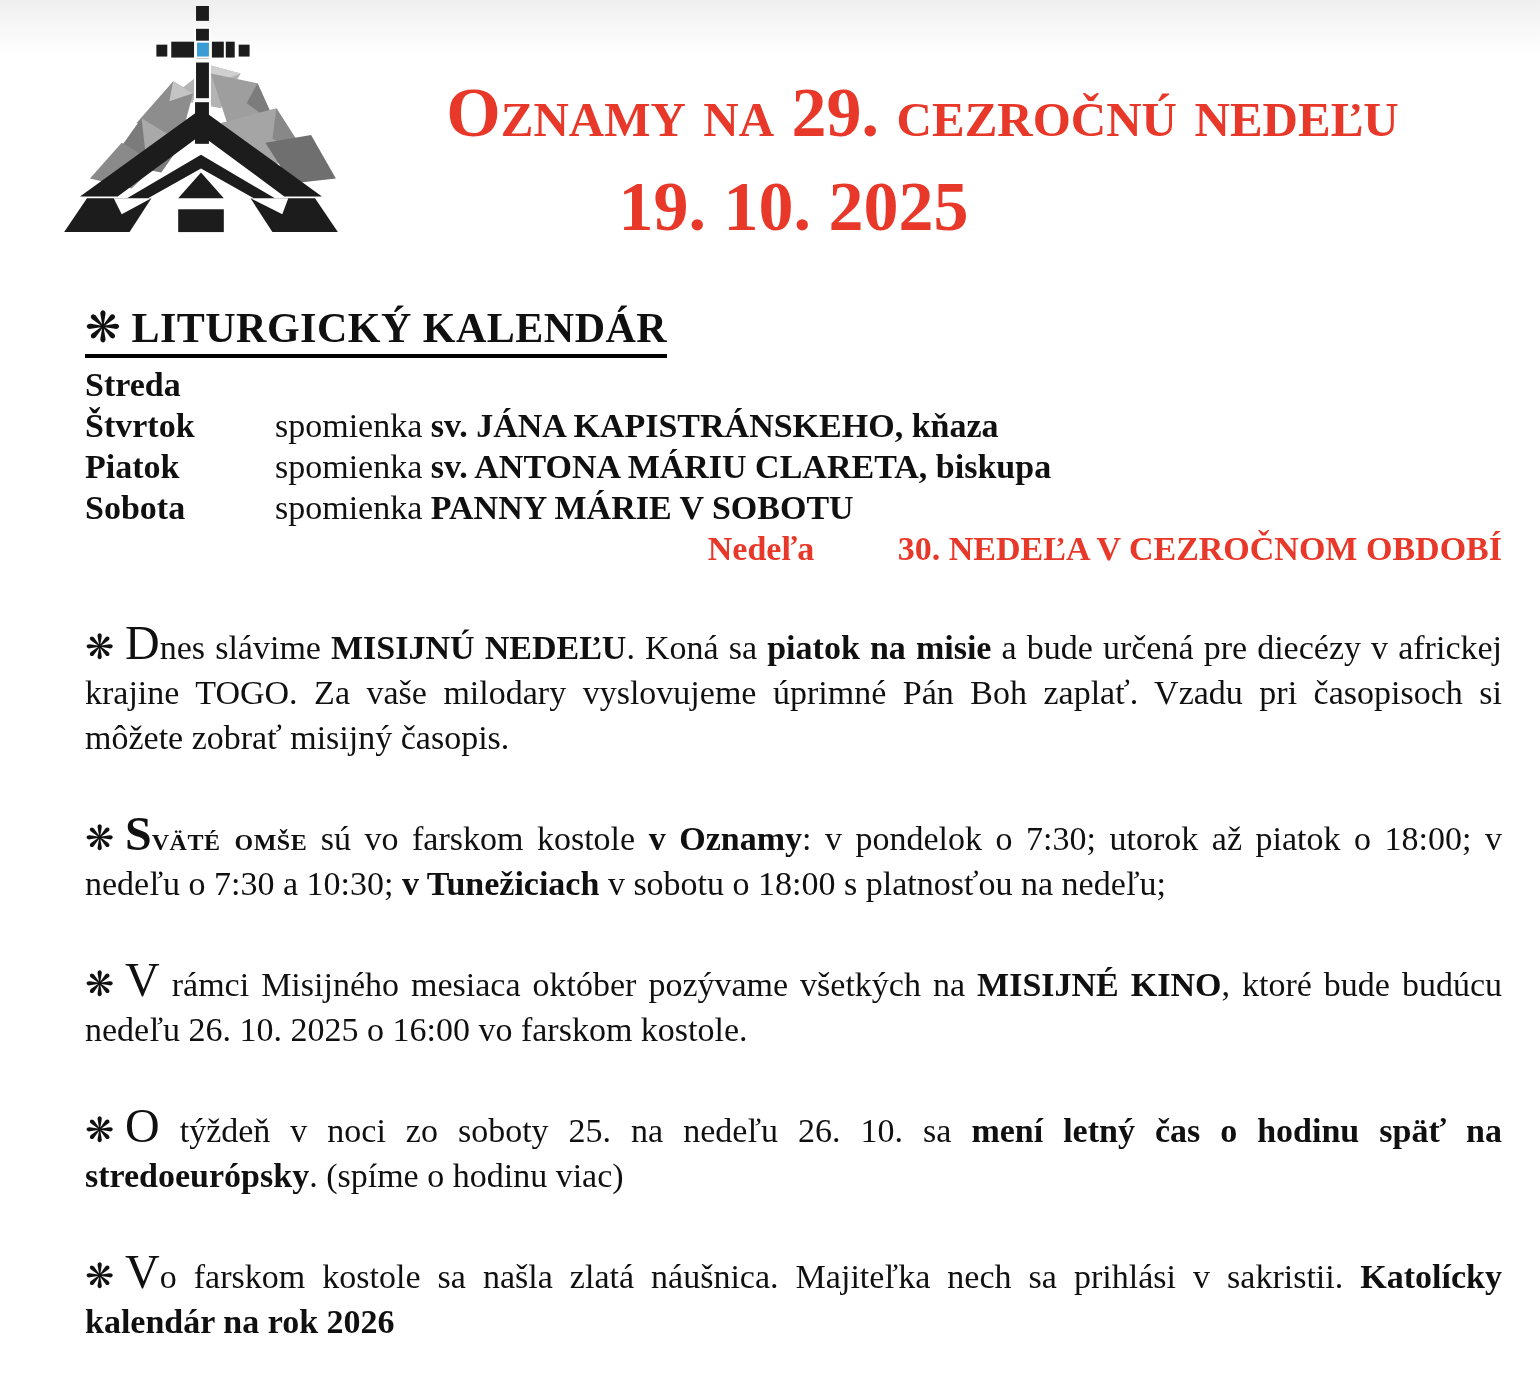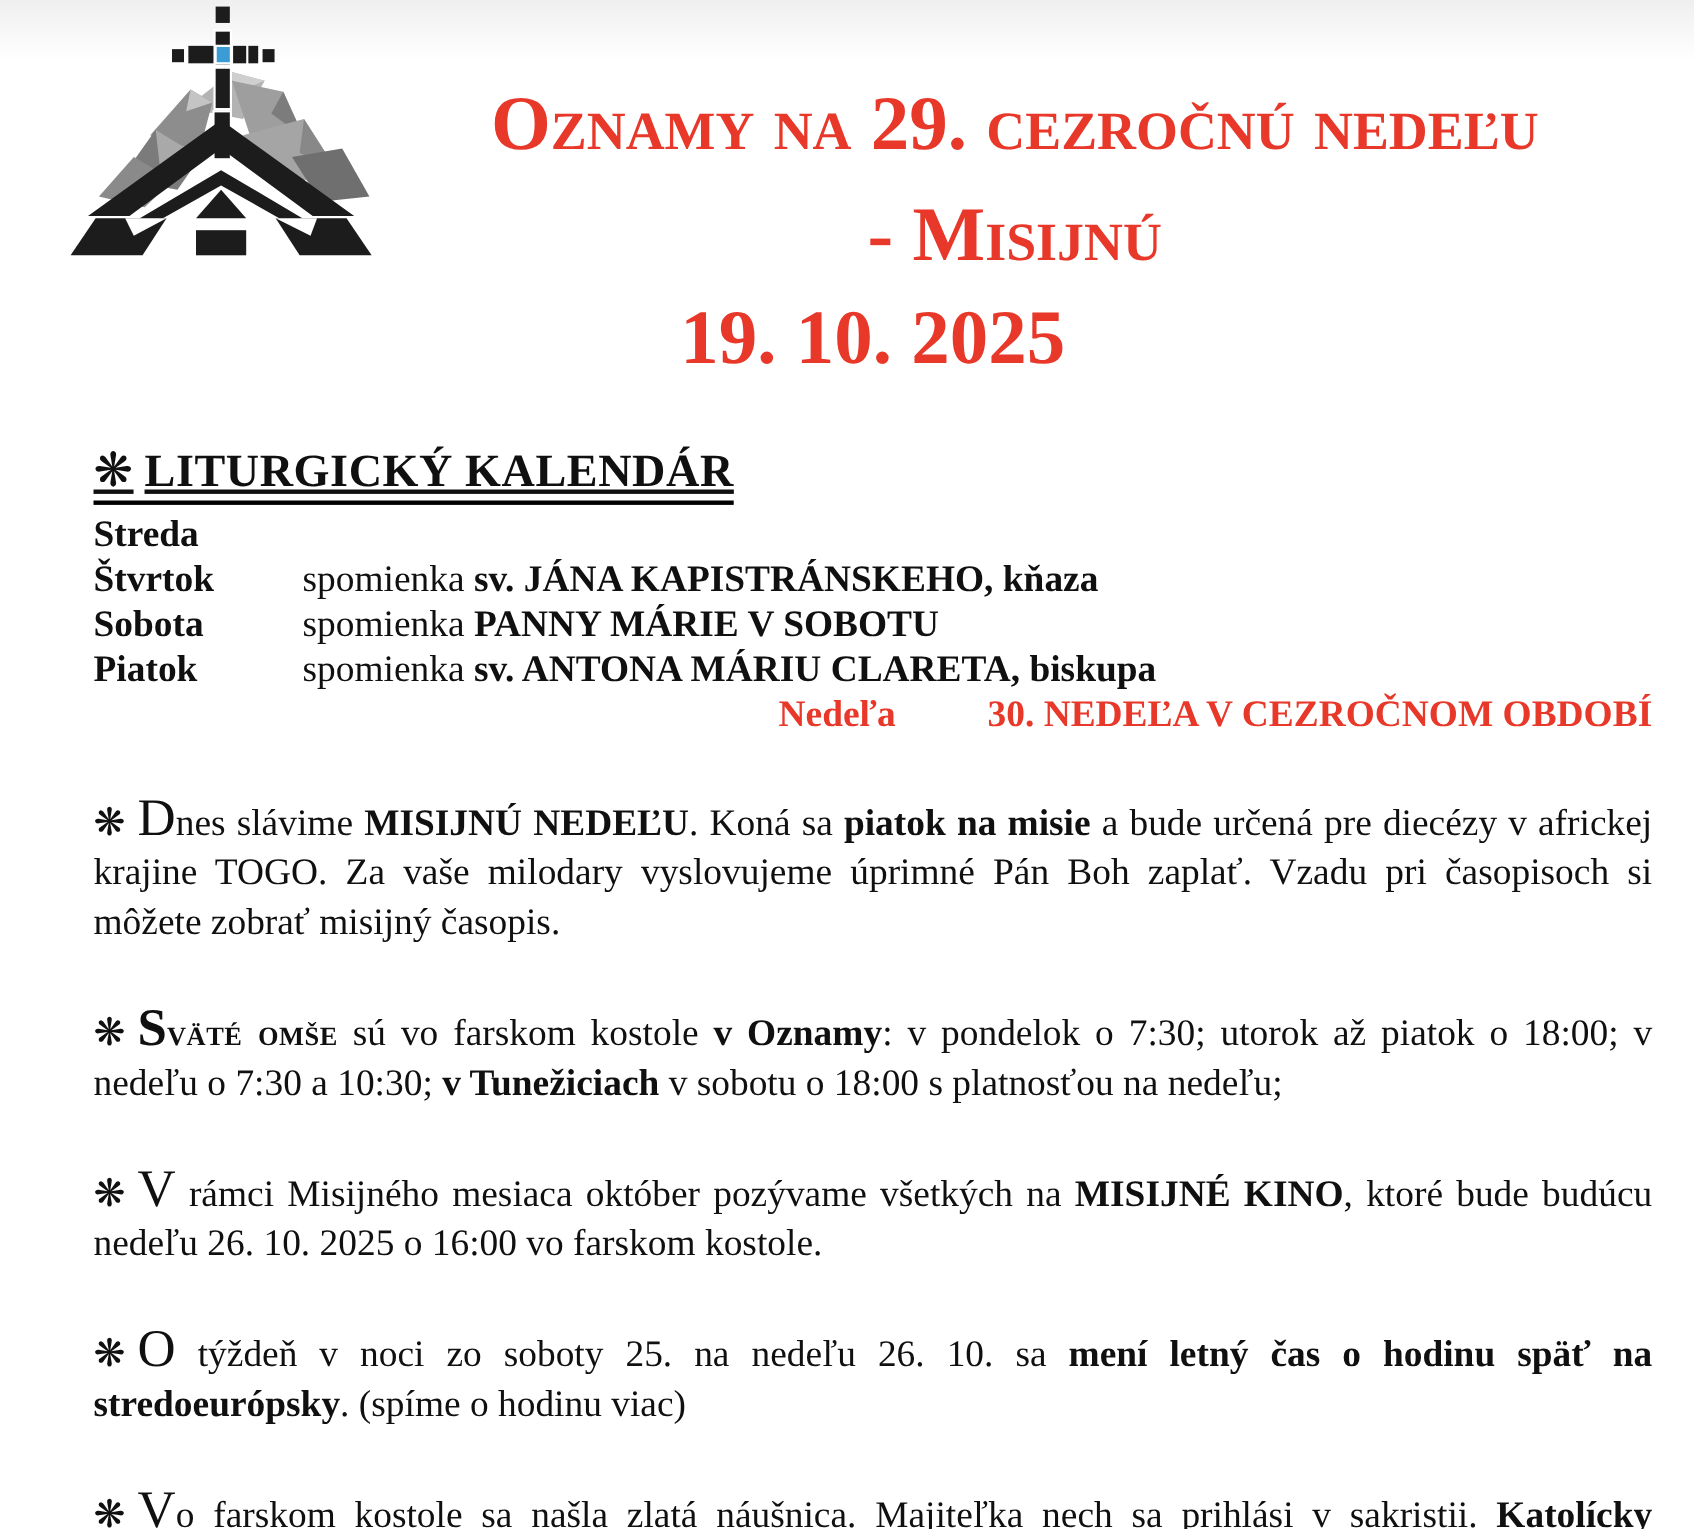--- a/index.html
+++ b/index.html
@@ -25,21 +25,21 @@
   .title-line { font-variant:small-caps; display:block; }
   .date-line {
     padding-left:85px; padding-right:38px; margin-top:4px;
     text-align:center;
     color:var(--red);
     font-weight:bold; font-size:70px; line-height:80px;
   }
   
   .content { padding:0 38px 0 85px; }
   .cal-heading { margin-top:56px; font-size:42px; line-height:48px; font-weight:bold; letter-spacing:0.5px; }
-  .cal-heading .underline { border-bottom:4px solid #000; padding-bottom:2px; display:inline-block;text-decoration:underline; }
+  .cal-heading .underline { border-bottom:4px solid #000; padding-bottom:2px; display:inline-block; }
   .cal-heading .bullet { margin-right:10px; }
   .bullet { font-family:"DejaVu Sans", sans-serif; font-weight:bold; font-size:1.02em; }
   .cal-rows { margin-top:6px; font-size:34px; line-height:41px; }
   .cal-row { display:flex; }
   .cal-row .day { width:190px; flex:0 0 190px; font-weight:bold; }
   .cal-row .entry b { font-weight:bold; }
   .cal-row.red { color:var(--red);justify-content:flex-end; }
   .cal-row.red .entry { font-weight:bold; }
   
   .para {
@@ -95,46 +95,45 @@
       <rect x="117" y="207" width="46" height="23" fill="#1c1c1c"></rect>
 
       <polygon points="25,196 90,196 68,230 2,230" fill="#1c1c1c"></polygon>
       <polygon points="190,196 255,196 278,230 212,230" fill="#1c1c1c"></polygon>
       <polygon points="52,196 90,196 60,212" fill="#ffffff"></polygon>
       <polygon points="190,196 228,196 222,212" fill="#ffffff"></polygon>
     </svg>
 
     <div class="title-block">
       <span class="title-line">Oznamy na 29. cezročnú nedeľu</span>
-      <span class="title-line">- Misijnú</span>
     </div>
     <div class="date-line">19. 10. 2025</div>
   </div>
 
   <div class="content">
 
     <div class="cal-heading">
       <span class="underline"><span class="bullet">❋</span><span>LITURGICKÝ KALENDÁR</span></span>
     </div>
 
     <div class="cal-rows">
       <div class="cal-row">
         <span class="day">Streda</span>
       </div>
       <div class="cal-row">
         <span class="day">Štvrtok</span>
         <span class="entry"><span>spomienka </span><b>sv. JÁNA KAPISTRÁNSKEHO, kňaza</b></span>
       </div>
       <div class="cal-row">
+        <span class="day">Piatok</span>
+        <span class="entry"><span>spomienka </span><b>sv. ANTONA MÁRIU CLARETA, biskupa</b></span>
+      </div>
+      <div class="cal-row">
         <span class="day">Sobota</span>
         <span class="entry"><span>spomienka </span><b>PANNY MÁRIE V SOBOTU</b></span>
-      </div>
-      <div class="cal-row">
-        <span class="day">Piatok</span>
-        <span class="entry"><span>spomienka </span><b>sv. ANTONA MÁRIU CLARETA, biskupa</b></span>
       </div>
       <div class="cal-row red">
         <span class="day">Nedeľa</span>
         <span class="entry"><span></span><b>30. NEDEĽA V CEZROČNOM OBDOBÍ</b></span>
       </div>
     </div>
 
     <p class="para"><span class="bullet">❋</span><span class="lead">D</span><span>nes slávime </span><span class="bold">MISIJNÚ NEDEĽU</span><span>. Koná sa </span><span class="bold">piatok na misie</span><span> a bude určená pre diecézy v africkej krajine TOGO. Za vaše milodary vyslovujeme úprimné Pán Boh zaplať. Vzadu pri časopisoch si môžete zobrať misijný časopis.</span></p>
     <p class="para"><span class="bullet">❋</span><span class="lead bold">S</span><span class="sc">väté omše</span><span> sú vo farskom kostole </span><span class="bold">v Oznamy</span><span>: v pondelok o 7:30; utorok až piatok o 18:00; v nedeľu o 7:30 a 10:30; </span><span class="bold">v Tunežiciach</span><span> v sobotu o 18:00 s platnosťou na nedeľu;</span></p>
     <p class="para"><span class="bullet">❋</span><span class="lead">V</span><span> rámci Misijného mesiaca október pozývame všetkých na </span><span class="bold">MISIJNÉ KINO</span><span>, ktoré bude budúcu nedeľu 26. 10. 2025 o 16:00 vo farskom kostole.</span></p>

